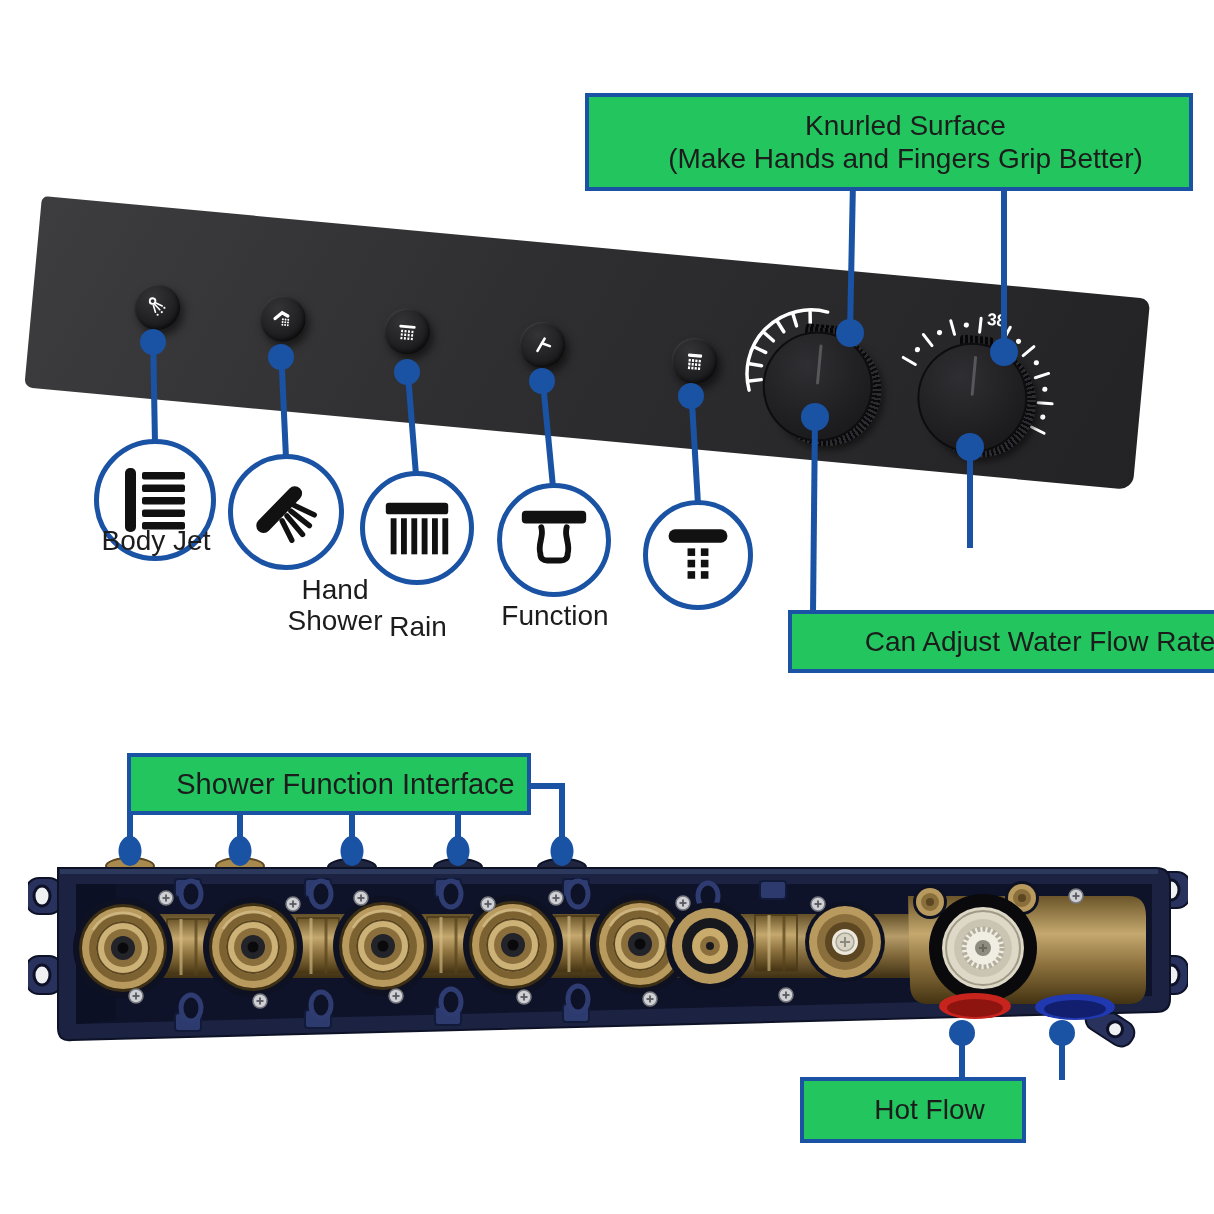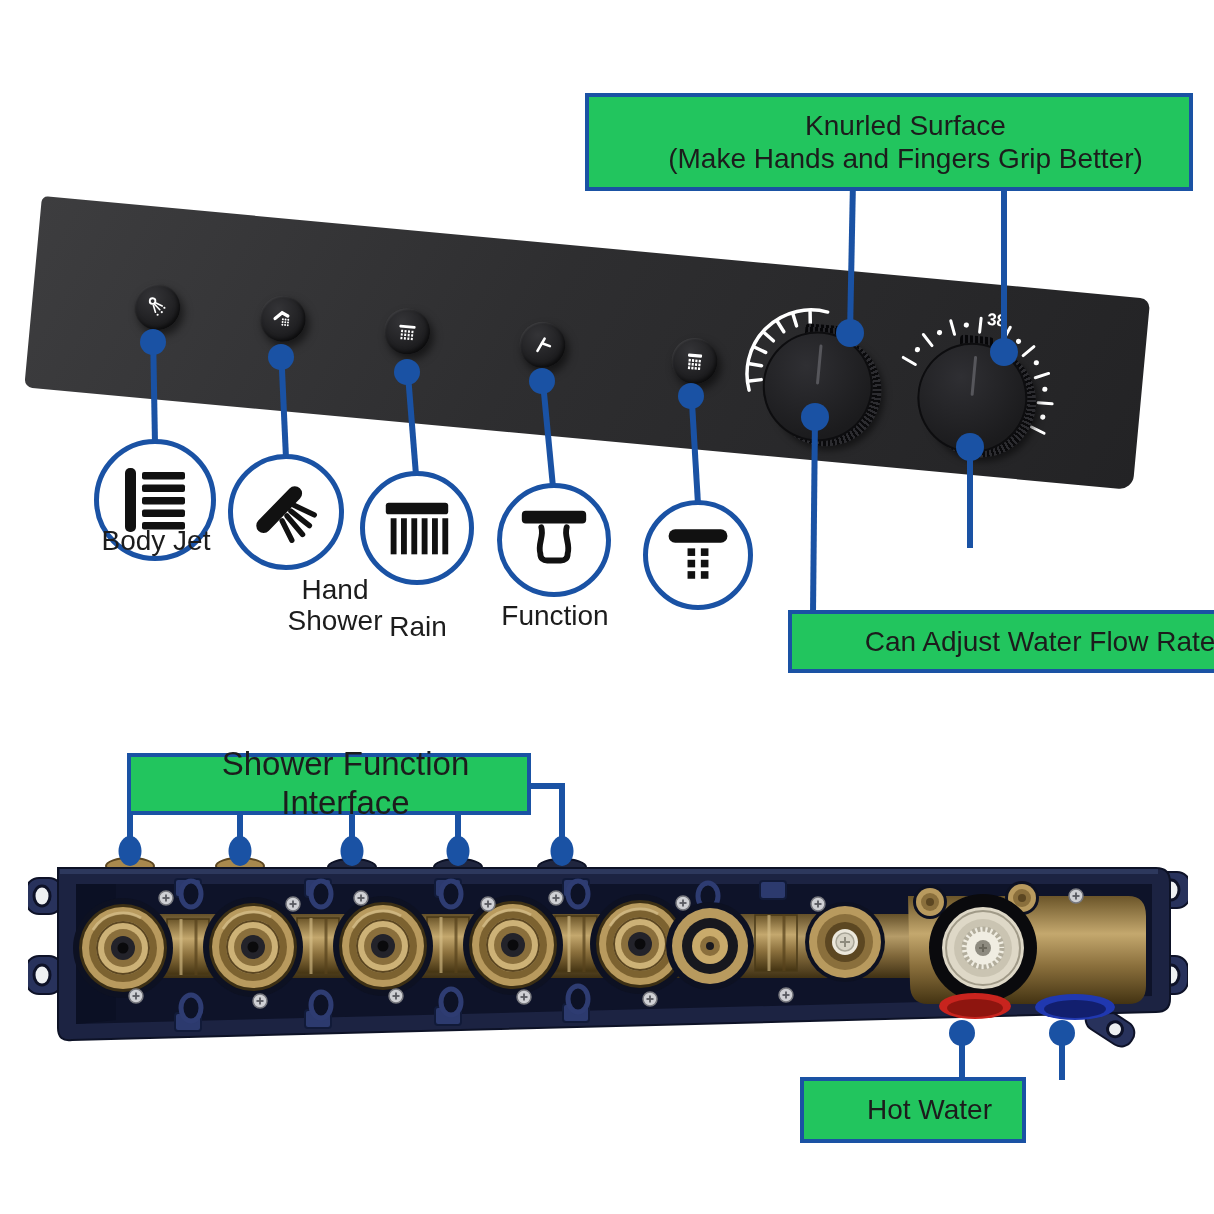--- a/index.html
+++ b/index.html
@@ -456,19 +456,19 @@
   <div class="flabel" style="left:555px;top:601px;">Function</div>
 
   <div class="abox" style="left:585px;top:93px;width:567px;height:90px;">
     <div class="t">Knurled Surface</div>
     <div class="t">(Make Hands and Fingers Grip Better)</div>
   </div>
   <div class="abox" style="left:772px;top:610px;width:430px;height:55px;margin-left:16px;">
     <div class="t">Can Adjust Water Flow Rate</div>
   </div>
   <div class="abox" style="left:127px;top:753px;width:363px;height:54px;">
-    <div class="t" style="font-size:33px;">Shower Function Interface</div>
+    <div class="t" style="font-size:29px;">Shower Function Interface</div>
   </div>
   <div class="abox" style="left:800px;top:1077px;width:185px;height:58px;">
-    <div class="t">Hot Water</div>
+    <div class="t">Hot Flow</div>
   </div>
 
 </div>
 
 </body></html>

